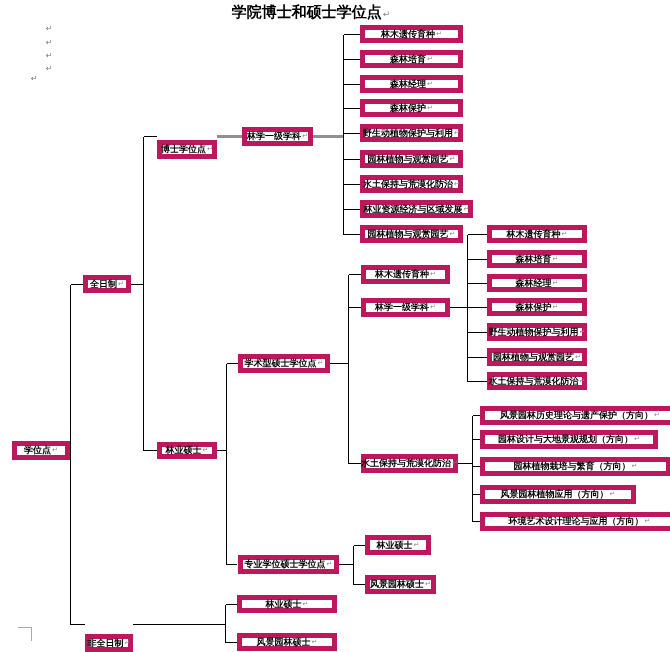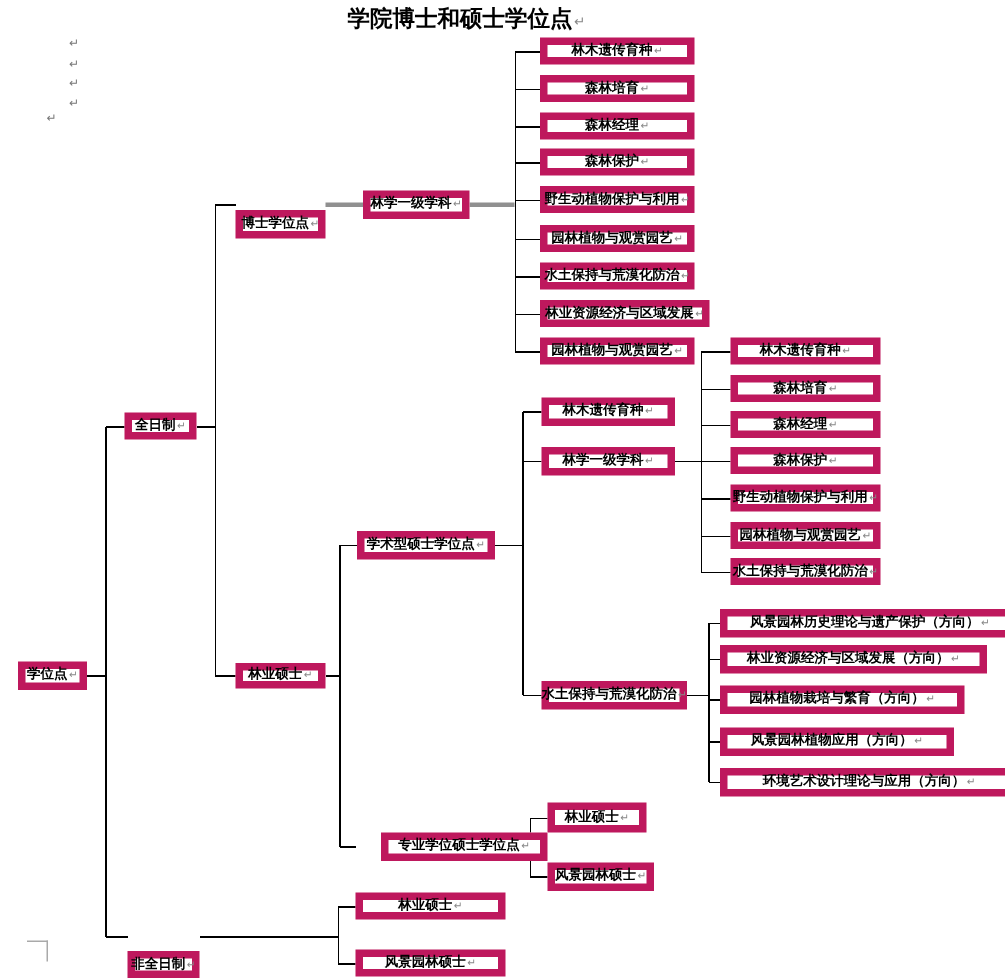--- a/index.html
+++ b/index.html
@@ -40,21 +40,21 @@
       <path d="M450 307.5 H467.5 M467.5 234.5 V381.5 M467.5 234.5 H487 M467.5 259.5 H487 M467.5 283.5 H487 M467.5 307.5 H487 M467.5 332.5 H487 M467.5 357.5 H487 M467.5 381.5 H487"></path>
       <path d="M458 463.5 H472.5 M472.5 415.5 V521.5 M472.5 415.5 H480 M472.5 439.5 H480 M472.5 466.5 H480 M472.5 494.5 H480 M472.5 521.5 H480"></path>
       <path d="M338 564.5 H353.5 M353.5 545.5 V584.5 M353.5 545.5 H365 M353.5 584.5 H365"></path>
       <path d="M133 624.5 H225.5 M225.5 604.5 V642.5 M225.5 604.5 H237 M225.5 642.5 H237"></path>
     </g>
     <g stroke="#909090" stroke-width="3" fill="none">
       <path d="M217 136.5 H242 M313 136.5 H343"></path>
     </g>
   </svg>
 
-  <div class="node" style="left:12px;top:441px;width:46px;height:19px">
+  <div class="node" style="left:12px;top:441px;width:58px;height:19px">
       <span>学位点</span>
       <span class="pm">↵</span>
     </div>
 
   <div class="node" style="left:83px;top:275px;width:48px;height:18px">
       <span>全日制</span>
       <span class="pm">↵</span>
     </div>
   <div class="node" style="left:85px;top:634px;width:48px;height:18px">
       <span>非全日制</span>
@@ -71,21 +71,21 @@
     </div>
 
   <div class="node" style="left:242px;top:127px;width:71px;height:19px">
       <span>林学一级学科</span>
       <span class="pm">↵</span>
     </div>
   <div class="node" style="left:238px;top:354px;width:92px;height:19px">
       <span>学术型硕士学位点</span>
       <span class="pm">↵</span>
     </div>
-  <div class="node" style="left:254px;top:555px;width:111px;height:19px">
+  <div class="node" style="left:238px;top:555px;width:101px;height:19px">
       <span>专业学位硕士学位点</span>
       <span class="pm">↵</span>
     </div>
 
   <div class="node" style="left:360px;top:25px;width:103px;height:18px">
       <span>林木遗传育种</span>
       <span class="pm">↵</span>
     </div>
   <div class="node" style="left:360px;top:50px;width:103px;height:18px">
       <span>森林培育</span>
@@ -160,24 +160,24 @@
   <div class="node" style="left:487px;top:372px;width:100px;height:18px">
       <span>水土保持与荒漠化防治</span>
       <span class="pm">↵</span>
     </div>
 
   <div class="node" style="left:480px;top:406px;width:200px;height:19px">
       <span>风景园林历史理论与遗产保护（方向）</span>
       <span class="pm">↵</span>
     </div>
   <div class="node" style="left:480px;top:430px;width:178px;height:19px">
-      <span>林业资源经济与区域发展（方向）</span>
-      <span class="pm">↵</span>
-    </div>
-  <div class="node" style="left:480px;top:457px;width:163px;height:19px">
+      <span>园林设计与大地景观规划（方向）</span>
+      <span class="pm">↵</span>
+    </div>
+  <div class="node" style="left:480px;top:457px;width:191px;height:19px">
       <span>园林植物栽培与繁育（方向）</span>
       <span class="pm">↵</span>
     </div>
   <div class="node" style="left:480px;top:485px;width:156px;height:19px">
       <span>风景园林植物应用（方向）</span>
       <span class="pm">↵</span>
     </div>
   <div class="node" style="left:480px;top:512px;width:199px;height:19px">
       <span>环境艺术设计理论与应用（方向）</span>
       <span class="pm">↵</span>

